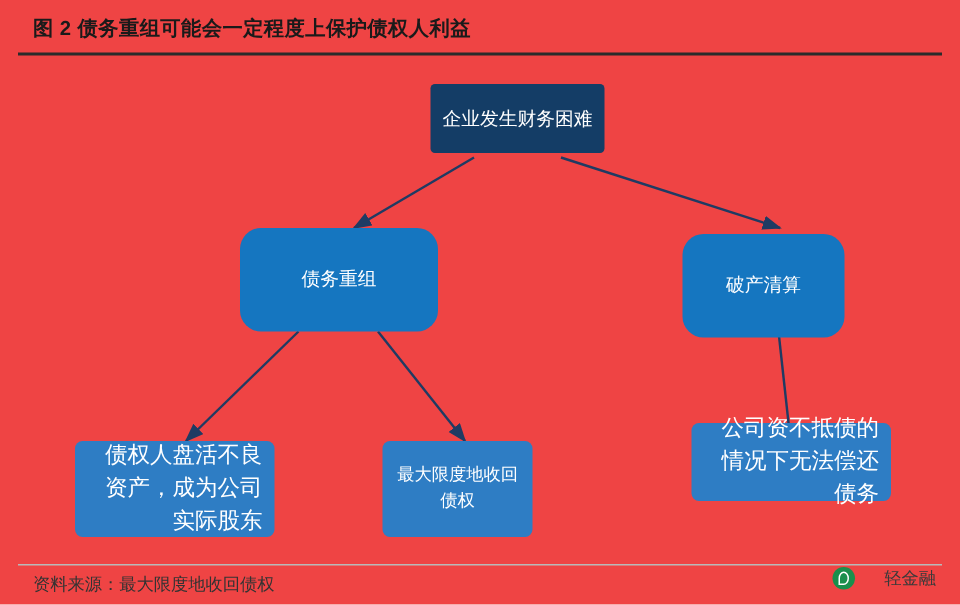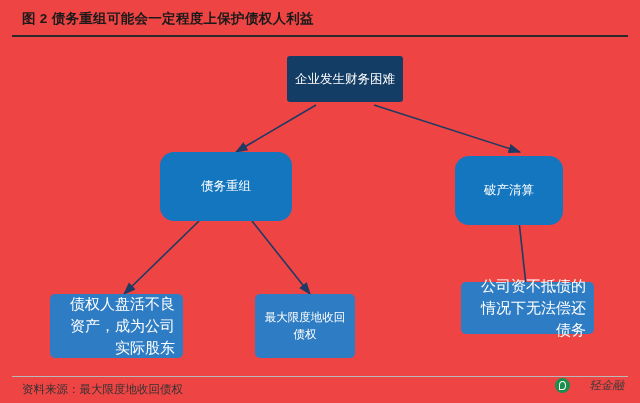--- a/index.html
+++ b/index.html
@@ -58,21 +58,20 @@
     font-size: 11.5px;
     color: #333333;
     white-space: nowrap;
   }
   .watermark {
     position: absolute;
     right: 16px;
     top: 378px;
     display: flex;
     gap: 20px;
-    font-style: italic;
   }
   .wm-logo {
     width: 15px;
     height: 15px;
     border-radius: 50%;
     background: #1a8f4c;
     position: relative;
     flex: none;
   }
   .wm-logo::after {

